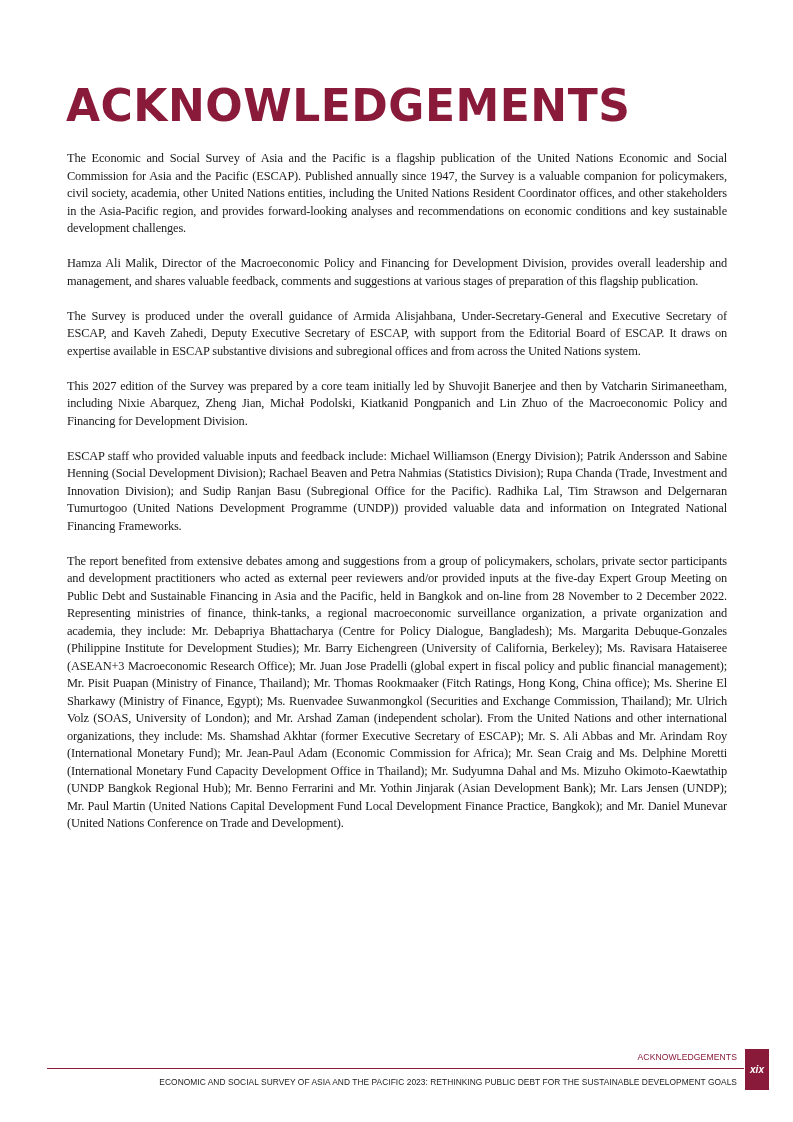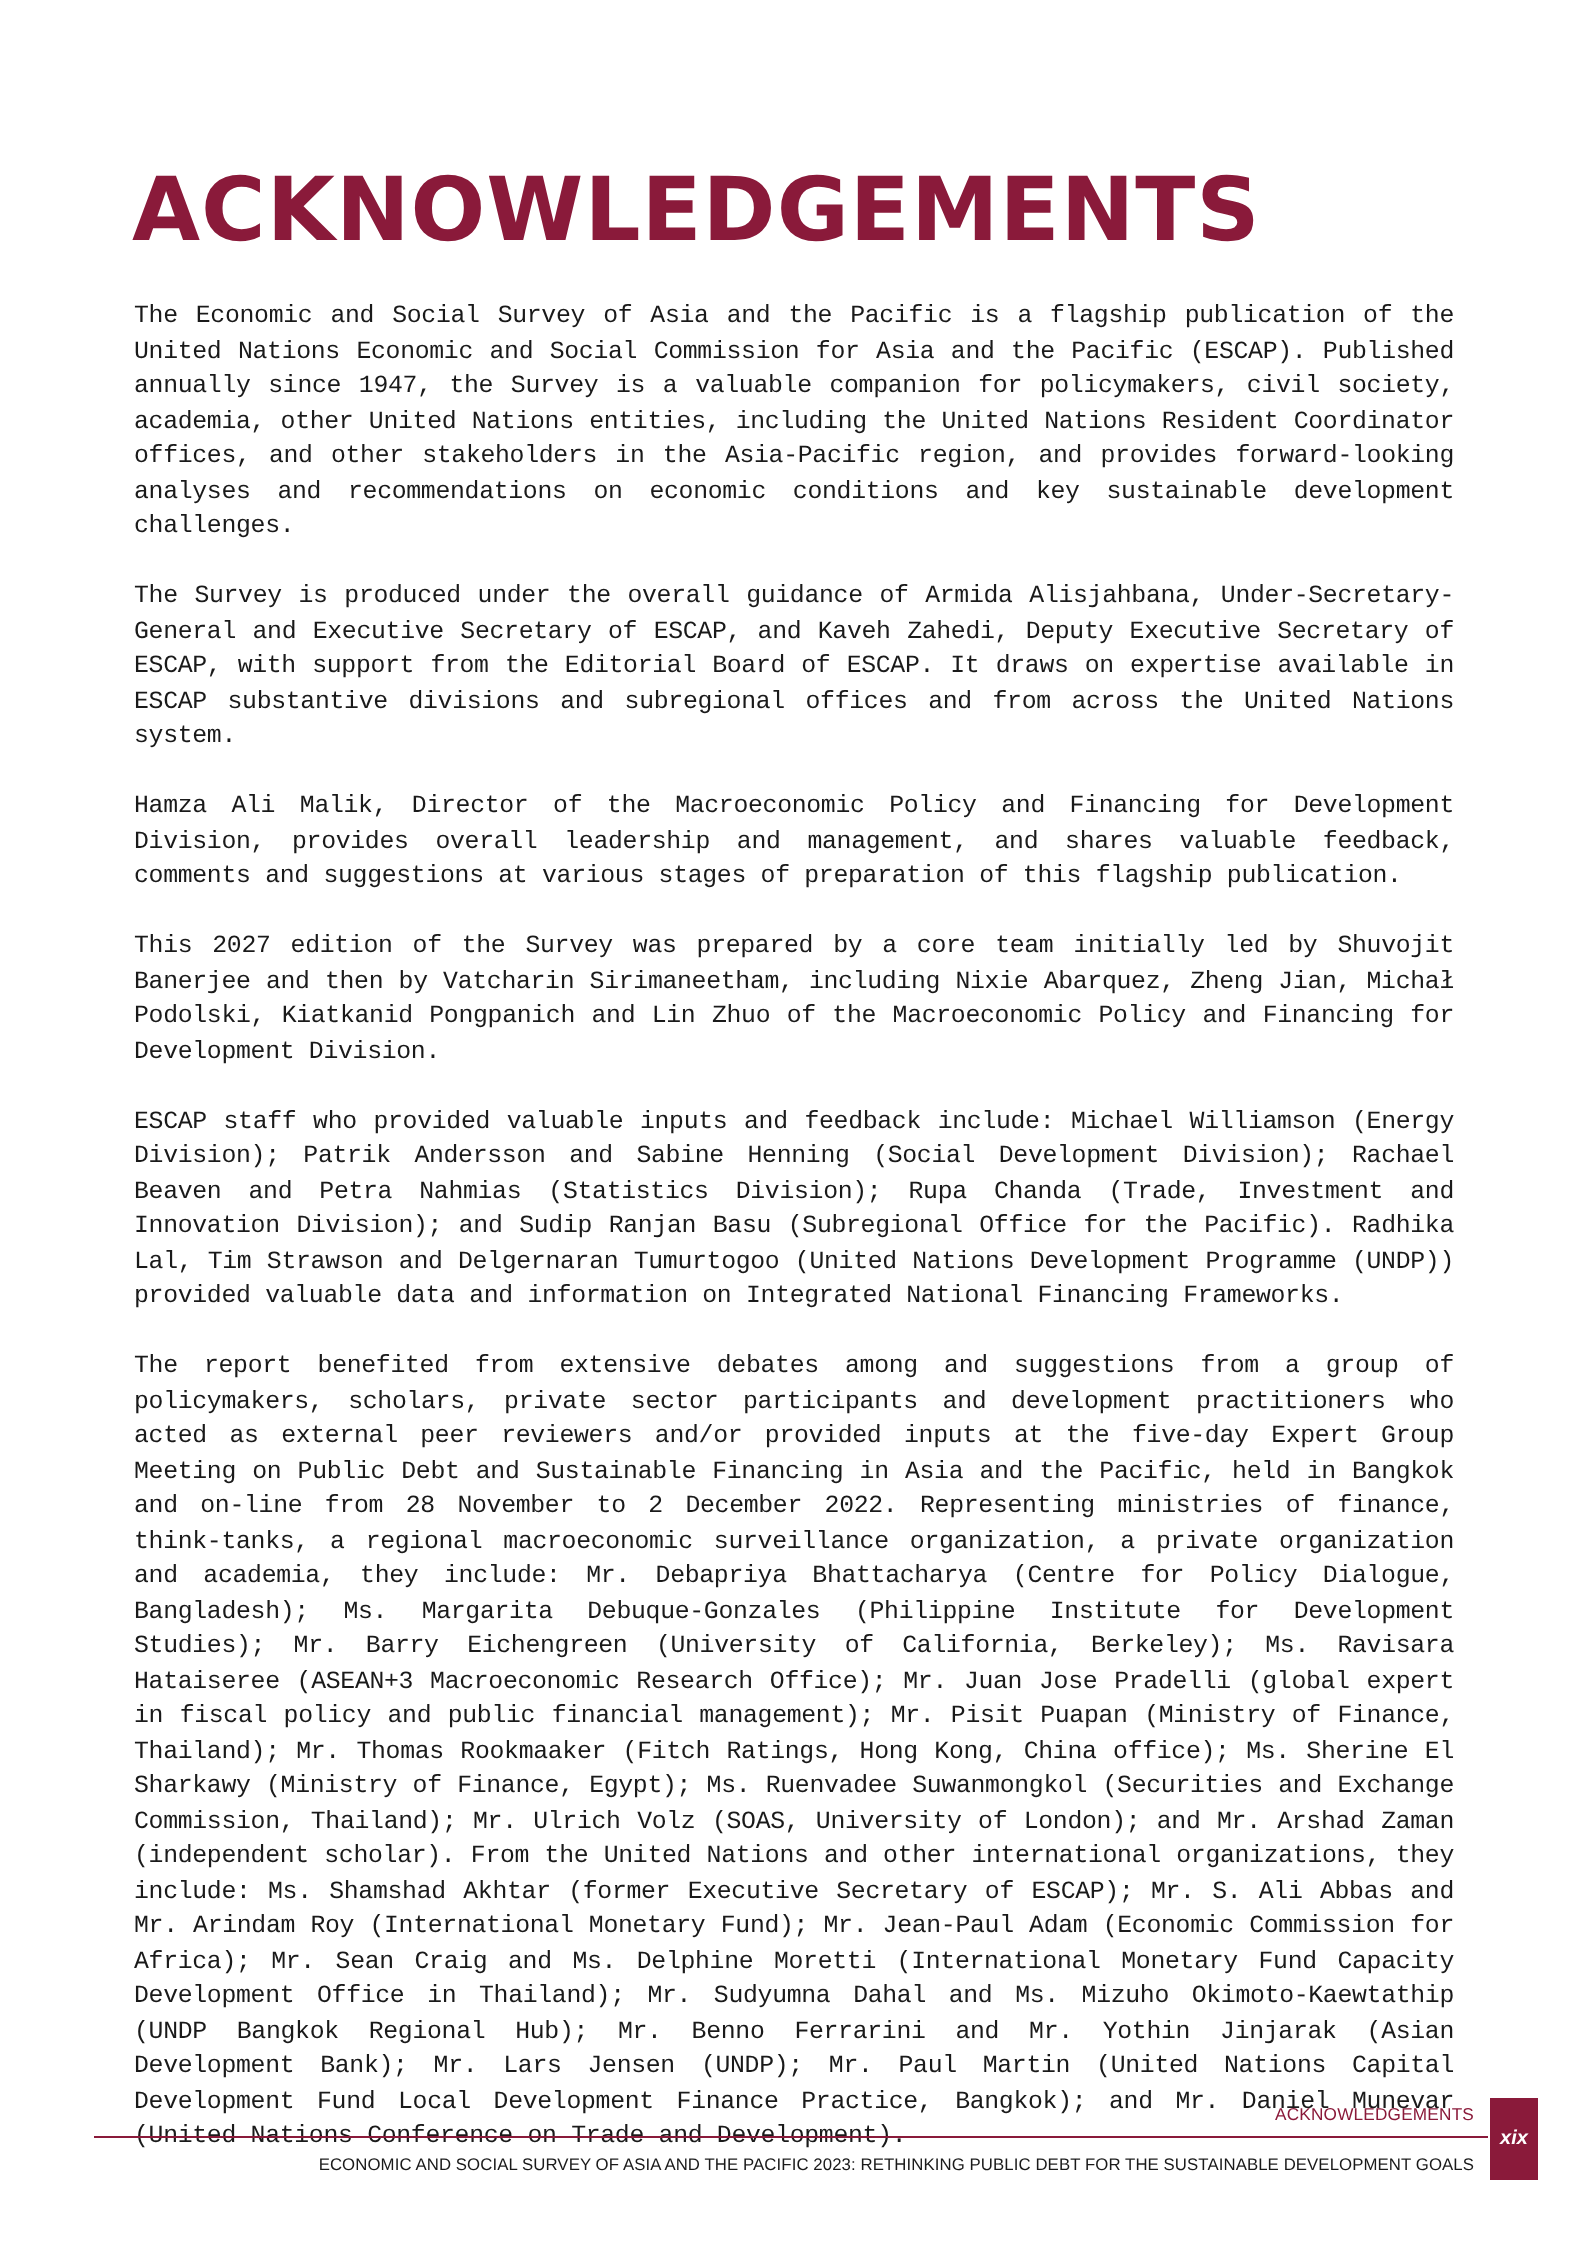--- a/index.html
+++ b/index.html
@@ -3,41 +3,41 @@
 <meta charset="utf-8">
 <style>
   html, body { margin: 0; padding: 0; background: #ffffff; }
   body { width: 793px; height: 1122px; position: relative; overflow: hidden;
          font-family: "Liberation Sans", sans-serif; color: #1a1a1a; }
   .title { position: absolute; left: 66px; top: 78px; margin: 0;
            font-family: "DejaVu Sans", sans-serif; font-weight: bold;
            font-size: 44px; letter-spacing: 0.5px; color: #8a1a3a; line-height: 56px; }
   .body-text { position: absolute; left: 67px; top: 150px; width: 660px; }
   .body-text p { margin: 0 0 17.5px 0; font-size: 12.4px; line-height: 17.5px;
-                 text-align: justify; font-family: Liberation Mono, monospace;
+                 text-align: justify; font-family: Liberation Serif, serif;
                  letter-spacing: -0.15px; }
   .footer-section { position: absolute; right: 56px; top: 1052px;
                     font-size: 8.6px; color: #8a1a3a; letter-spacing: 0.1px; }
   .footer-rule { position: absolute; left: 47px; top: 1068px; width: 697px;
                  height: 1px; background: #8a1a3a; }
   .footer-title { position: absolute; right: 56px; top: 1077px;
                   font-size: 8.4px; color: #1a1a1a; letter-spacing: 0.05px; }
   .page-tab { position: absolute; left: 745px; top: 1049px; width: 24px; height: 41px;
               background: #8a1a3a; color: #ffffff; font-weight: bold; font-size: 10px;
               display: flex; align-items: center; justify-content: center; font-style: italic; }
 </style>
 </head>
 <body>
 
 <h1 class="title">ACKNOWLEDGEMENTS</h1>
 
 <div class="body-text">
   <p>The Economic and Social Survey of Asia and the Pacific is a flagship publication of the United Nations Economic and Social Commission for Asia and the Pacific (ESCAP). Published annually since 1947, the Survey is a valuable companion for policymakers, civil society, academia, other United Nations entities, including the United Nations Resident Coordinator offices, and other stakeholders in the Asia-Pacific region, and provides forward-looking analyses and recommendations on economic conditions and key sustainable development challenges.</p>
+  <p>Hamza Ali Malik, Director of the Macroeconomic Policy and Financing for Development Division, provides overall leadership and management, and shares valuable feedback, comments and suggestions at various stages of preparation of this flagship publication.</p>
   <p>The Survey is produced under the overall guidance of Armida Alisjahbana, Under-Secretary-General and Executive Secretary of ESCAP, and Kaveh Zahedi, Deputy Executive Secretary of ESCAP, with support from the Editorial Board of ESCAP. It draws on expertise available in ESCAP substantive divisions and subregional offices and from across the United Nations system.</p>
-  <p>Hamza Ali Malik, Director of the Macroeconomic Policy and Financing for Development Division, provides overall leadership and management, and shares valuable feedback, comments and suggestions at various stages of preparation of this flagship publication.</p>
   <p>This 2027 edition of the Survey was prepared by a core team initially led by Shuvojit Banerjee and then by Vatcharin Sirimaneetham, including Nixie Abarquez, Zheng Jian, Michał Podolski, Kiatkanid Pongpanich and Lin Zhuo of the Macroeconomic Policy and Financing for Development Division.</p>
   <p>ESCAP staff who provided valuable inputs and feedback include: Michael Williamson (Energy Division); Patrik Andersson and Sabine Henning (Social Development Division); Rachael Beaven and Petra Nahmias (Statistics Division); Rupa Chanda (Trade, Investment and Innovation Division); and Sudip Ranjan Basu (Subregional Office for the Pacific). Radhika Lal, Tim Strawson and Delgernaran Tumurtogoo (United Nations Development Programme (UNDP)) provided valuable data and information on Integrated National Financing Frameworks.</p>
   <p>The report benefited from extensive debates among and suggestions from a group of policymakers, scholars, private sector participants and development practitioners who acted as external peer reviewers and/or provided inputs at the five-day Expert Group Meeting on Public Debt and Sustainable Financing in Asia and the Pacific, held in Bangkok and on-line from 28 November to 2 December 2022. Representing ministries of finance, think-tanks, a regional macroeconomic surveillance organization, a private organization and academia, they include: Mr. Debapriya Bhattacharya (Centre for Policy Dialogue, Bangladesh); Ms. Margarita Debuque-Gonzales (Philippine Institute for Development Studies); Mr. Barry Eichengreen (University of California, Berkeley); Ms. Ravisara Hataiseree (ASEAN+3 Macroeconomic Research Office); Mr. Juan Jose Pradelli (global expert in fiscal policy and public financial management); Mr. Pisit Puapan (Ministry of Finance, Thailand);  Mr. Thomas Rookmaaker (Fitch Ratings, Hong Kong, China office); Ms. Sherine El Sharkawy (Ministry of Finance, Egypt); Ms. Ruenvadee Suwanmongkol (Securities and Exchange Commission, Thailand); Mr. Ulrich Volz (SOAS, University of London); and Mr. Arshad Zaman (independent scholar). From the United Nations and other international organizations, they include: Ms. Shamshad Akhtar (former Executive Secretary of ESCAP); Mr. S. Ali Abbas and Mr. Arindam Roy (International Monetary Fund); Mr. Jean-Paul Adam (Economic Commission for Africa); Mr. Sean Craig and Ms. Delphine Moretti (International Monetary Fund Capacity Development Office in Thailand); Mr. Sudyumna Dahal and Ms. Mizuho Okimoto-Kaewtathip (UNDP Bangkok Regional Hub); Mr. Benno Ferrarini and Mr. Yothin Jinjarak (Asian Development Bank); Mr. Lars Jensen (UNDP);  Mr. Paul Martin (United Nations Capital Development Fund Local Development Finance Practice, Bangkok); and Mr. Daniel Munevar (United Nations Conference on Trade and Development).</p>
 </div>
 
 <div class="footer-section">ACKNOWLEDGEMENTS</div>
 <div class="footer-rule"></div>
 <div class="footer-title">ECONOMIC AND SOCIAL SURVEY OF ASIA AND THE PACIFIC 2023: RETHINKING PUBLIC DEBT FOR THE SUSTAINABLE DEVELOPMENT GOALS</div>
 <div class="page-tab">
   <span>xix</span>

